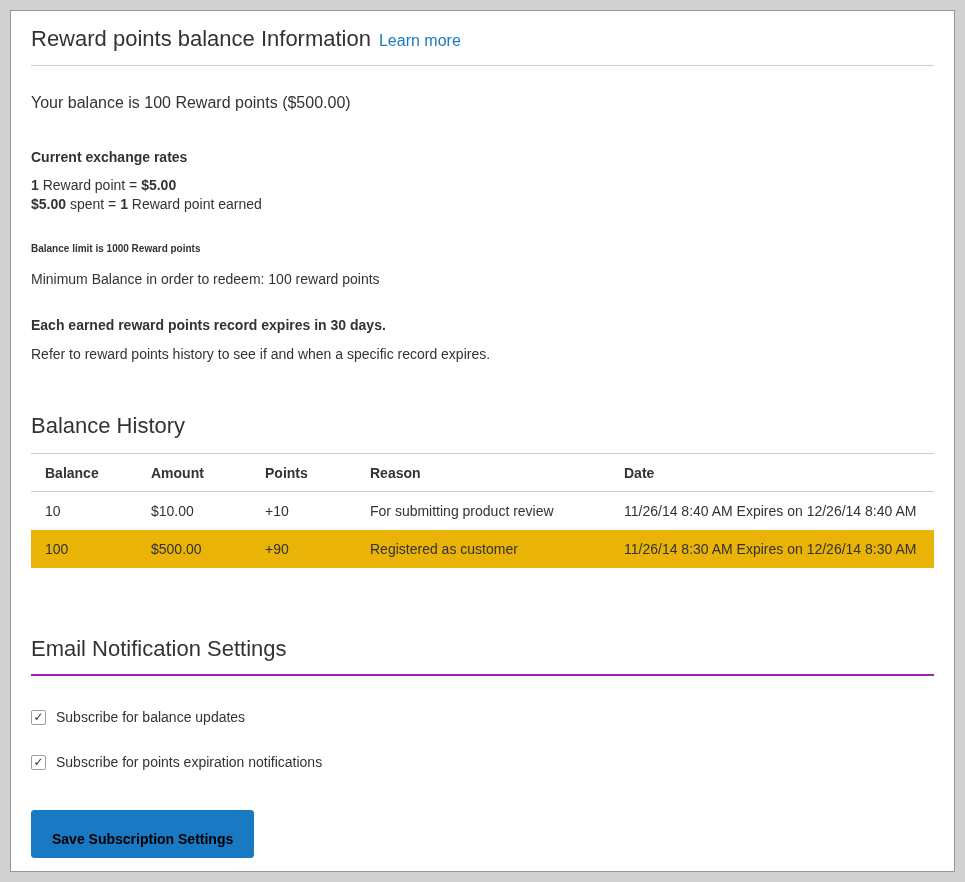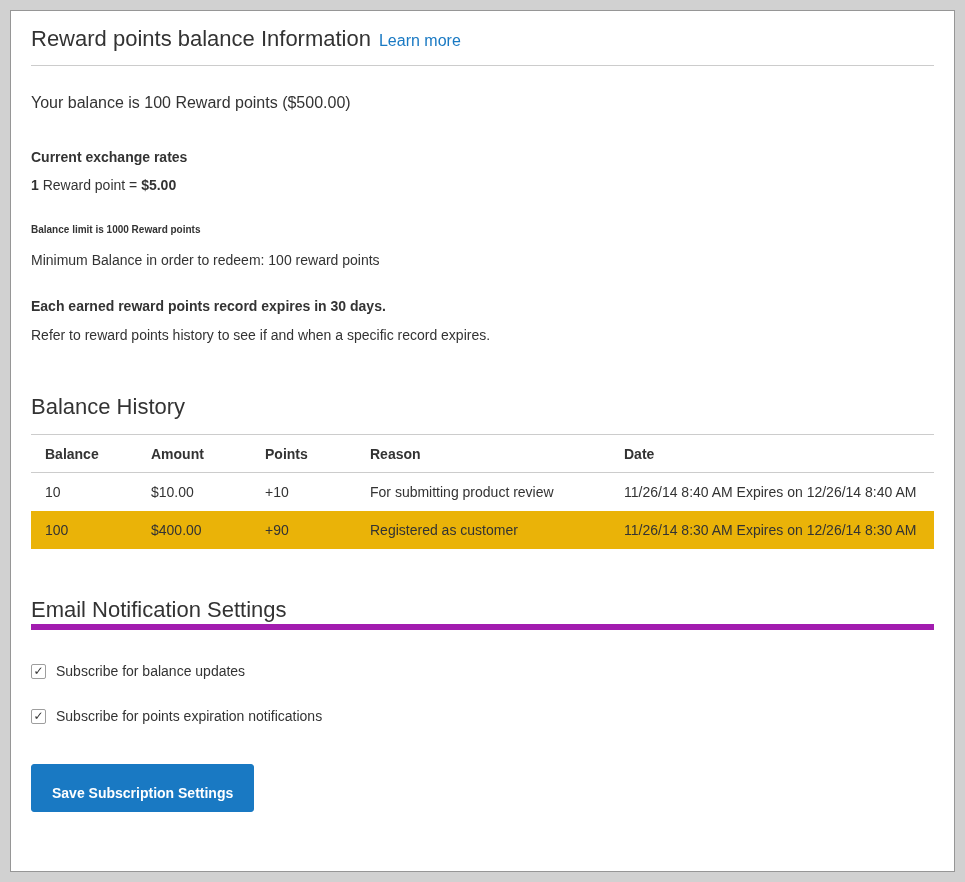--- a/index.html
+++ b/index.html
@@ -111,23 +111,23 @@
     padding: 11px 4px 11px 0;
     color: #333333;
     white-space: nowrap;
     overflow: hidden;
   }
   table.history th:first-child,
   table.history td:first-child { padding-left: 14px; }
   table.history tr.stripe td { background: #eab308; }
   
   .email-header {
-    margin-top: 47px;
-    padding-bottom: 0;
-    border-bottom: 6px solid #a21caf;
+    margin-top: 67px;
+    padding-bottom: 11px;
+    border-bottom: 2px solid #a21caf;
   }
   .checkbox-row {
     display: flex;
     align-items: center;
     gap: 10px;
     font-size: 14px;
   }
   .checkbox-row.first { margin-top: 33px; }
   .checkbox-row.second { margin-top: 29px; }
   .checkbox {
@@ -145,21 +145,21 @@
     cursor: pointer;
   }
   .checkbox-label { cursor: pointer; }
   
   .save-button {
     margin-top: 40px;
     display: inline-block;
     background: #1979c3;
     border: 1px solid #1979c3;
     border-radius: 3px;
-    color: #ffffff;
+    color: #000000;
     font-family: "Liberation Sans", "DejaVu Sans", sans-serif;
     font-size: 14px;
     font-weight: bold;
     padding: 20px 20px;
     height: 48px;
     cursor: pointer;
   }
 </style>
 </head>
 <body>
@@ -172,20 +172,21 @@
     <a class="learn-more">Learn more</a>
   </div>
 
   
   <div class="balance-summary">Your balance is 100 Reward points ($500.00)</div>
 
   
   <div class="section-label">Current exchange rates</div>
   <div class="rates">
     <div><span class="bold-inline">1</span><span> Reward point = </span><span class="bold-inline">$5.00</span></div>
+    <div><span class="bold-inline">$5.00</span><span> spent = </span><span class="bold-inline">1</span><span> Reward point earned</span></div>
   </div>
 
   
   <div class="limit-label">Balance limit is 1000 Reward points</div>
   <div class="plain-line">Minimum Balance in order to redeem: 100 reward points</div>
   <div class="expiry-label">Each earned reward points record expires in 30 days.</div>
   <div class="expiry-note">Refer to reward points history to see if and when a specific record expires.</div>
 
   
   <div class="block-title history-title">Balance History</div>
@@ -209,21 +210,21 @@
     <tbody>
       <tr>
         <td>10</td>
         <td>$10.00</td>
         <td>+10</td>
         <td>For submitting product review</td>
         <td>11/26/14 8:40 AM Expires on 12/26/14 8:40 AM</td>
       </tr>
       <tr class="stripe">
         <td>100</td>
-        <td>$400.00</td>
+        <td>$500.00</td>
         <td>+90</td>
         <td>Registered as customer</td>
         <td>11/26/14 8:30 AM Expires on 12/26/14 8:30 AM</td>
       </tr>
     </tbody>
   </table>
 
   
   <div class="email-header">
     <span class="block-title">Email Notification Settings</span>

